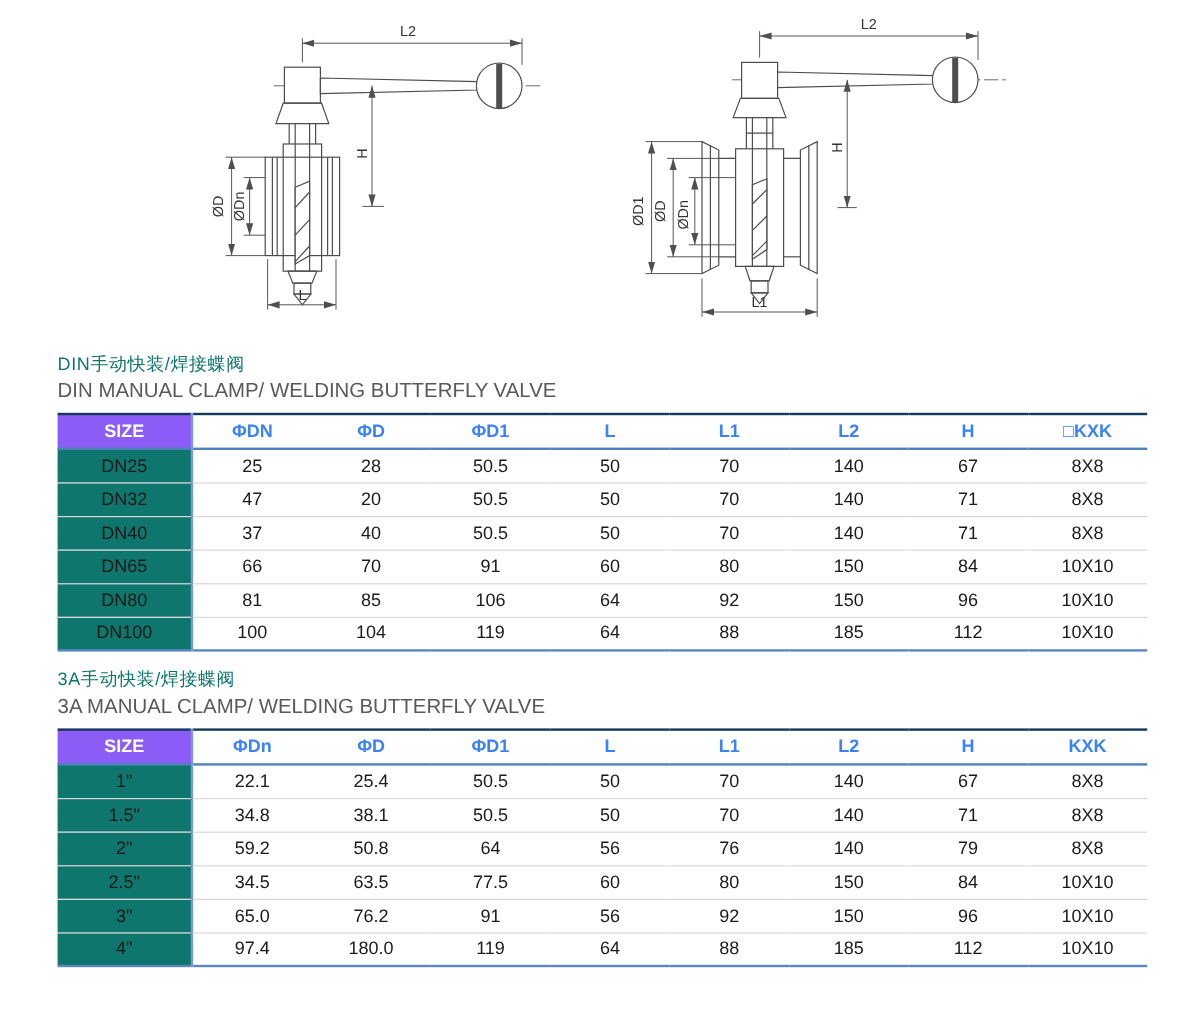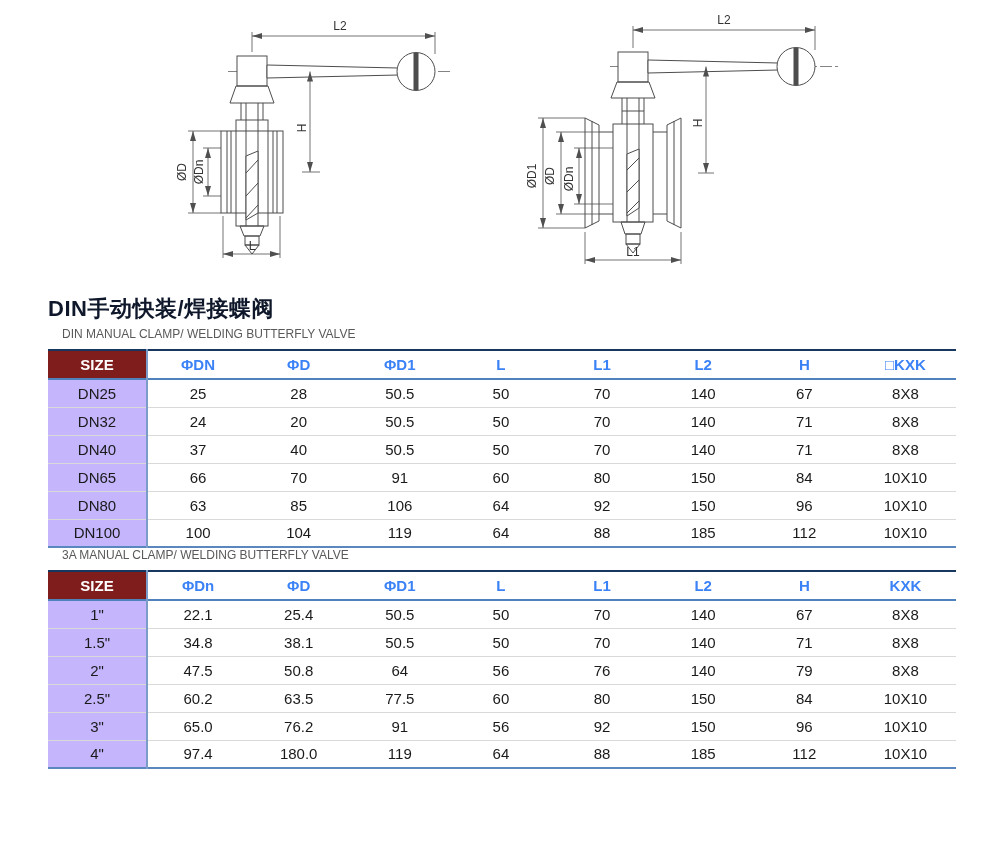--- a/index.html
+++ b/index.html
@@ -18,31 +18,30 @@
   .drawing.left  { left: 128px; width: 340px; height: 272px; }
   .drawing.right { left: 518px; width: 360px; height: 272px; }
   .drawing .ln   { stroke: #4d4d4d; stroke-width: 1; fill: none; }
   .drawing .fillw{ fill: #ffffff; }
   .drawing .cl   { stroke: #4d4d4d; stroke-width: 0.7; stroke-dasharray: 12 3 3 3; fill: none; }
   .drawing .dim  { stroke: #4f4f4f; stroke-width: 0.8; fill: none; }
   .drawing text  { font-family: "Liberation Sans", sans-serif; font-size: 12px; fill: #333333; }
   
   .section { margin-left: 48px; margin-right: 44px; }
   .sec-title {
-    font-size: 22px;
-    font-weight: bold;
-    color: #0f172a;
+    font-size: 15px;
+    font-weight: normal;
+    color: #0f766e;
     letter-spacing: 0.5px;
     margin-bottom: 3px;
   }
   .sec-subtitle {
-    font-size: 12px;
+    font-size: 17px;
     color: #595959;
     margin-bottom: 8px;
-    margin-left: 14px;
   }
   .sec1 .sec-title { margin-top: 6px; }
   .sec2 .sec-title { margin-top: 14px; }
   
   table.spec {
     width: 908px;
     border-collapse: collapse;
     table-layout: fixed;
     border-top: 2px solid #17375e;
     border-bottom: 2px solid #5b87bf;
@@ -51,27 +50,27 @@
   table.spec tbody tr { height: 28px; border-bottom: 1px solid #d9d9d9; }
   table.spec tbody tr:last-child { border-bottom: none; }
   table.spec th, table.spec td {
     text-align: center;
     vertical-align: middle;
     font-size: 15px;
     padding: 0;
   }
   table.spec thead th { color: #3b82f6; font-weight: bold; }
   table.spec thead th:first-child {
-    background: #7f1d1d;
+    background: #8b5cf6;
     color: #ffffff;
-    width: 99px;
+    width: 112px;
   }
   table.spec tr > :first-child { border-right: 2px solid #7b9cc9; }
   table.spec tbody th {
-    background: #c4b5fd;
+    background: #0f766e;
     font-weight: normal;
     color: #1a1a1a;
     margin-top: 10px;
   }
   table.spec tbody td { color: #1a1a1a; background: #ffffff; }
 </style>
 </head>
 <body>
 
 <div class="page">
@@ -262,21 +261,21 @@
             <td>28</td>
             <td>50.5</td>
             <td>50</td>
             <td>70</td>
             <td>140</td>
             <td>67</td>
             <td>8X8</td>
           </tr>
           <tr>
             <th>DN32</th>
-            <td>24</td>
+            <td>47</td>
             <td>20</td>
             <td>50.5</td>
             <td>50</td>
             <td>70</td>
             <td>140</td>
             <td>71</td>
             <td>8X8</td>
           </tr>
           <tr>
             <th>DN40</th>
@@ -295,21 +294,21 @@
             <td>70</td>
             <td>91</td>
             <td>60</td>
             <td>80</td>
             <td>150</td>
             <td>84</td>
             <td>10X10</td>
           </tr>
           <tr>
             <th>DN80</th>
-            <td>63</td>
+            <td>81</td>
             <td>85</td>
             <td>106</td>
             <td>64</td>
             <td>92</td>
             <td>150</td>
             <td>96</td>
             <td>10X10</td>
           </tr>
           <tr>
             <th>DN100</th>
@@ -320,20 +319,21 @@
             <td>88</td>
             <td>185</td>
             <td>112</td>
             <td>10X10</td>
           </tr>
         </tbody>
       </table>
   </div>
 
   <div class="section sec2">
+    <div class="sec-title">3A手动快装/焊接蝶阀</div>
     <div class="sec-subtitle">3A MANUAL CLAMP/ WELDING BUTTERFLY VALVE</div>
     <table class="spec">
         <thead>
           <tr>
             <th>SIZE</th>
             <th>ΦDn</th>
             <th>ΦD</th>
             <th>ΦD1</th>
             <th>L</th>
             <th>L1</th>
@@ -360,32 +360,32 @@
             <td>38.1</td>
             <td>50.5</td>
             <td>50</td>
             <td>70</td>
             <td>140</td>
             <td>71</td>
             <td>8X8</td>
           </tr>
           <tr>
             <th>2"</th>
-            <td>47.5</td>
+            <td>59.2</td>
             <td>50.8</td>
             <td>64</td>
             <td>56</td>
             <td>76</td>
             <td>140</td>
             <td>79</td>
             <td>8X8</td>
           </tr>
           <tr>
             <th>2.5"</th>
-            <td>60.2</td>
+            <td>34.5</td>
             <td>63.5</td>
             <td>77.5</td>
             <td>60</td>
             <td>80</td>
             <td>150</td>
             <td>84</td>
             <td>10X10</td>
           </tr>
           <tr>
             <th>3"</th>

